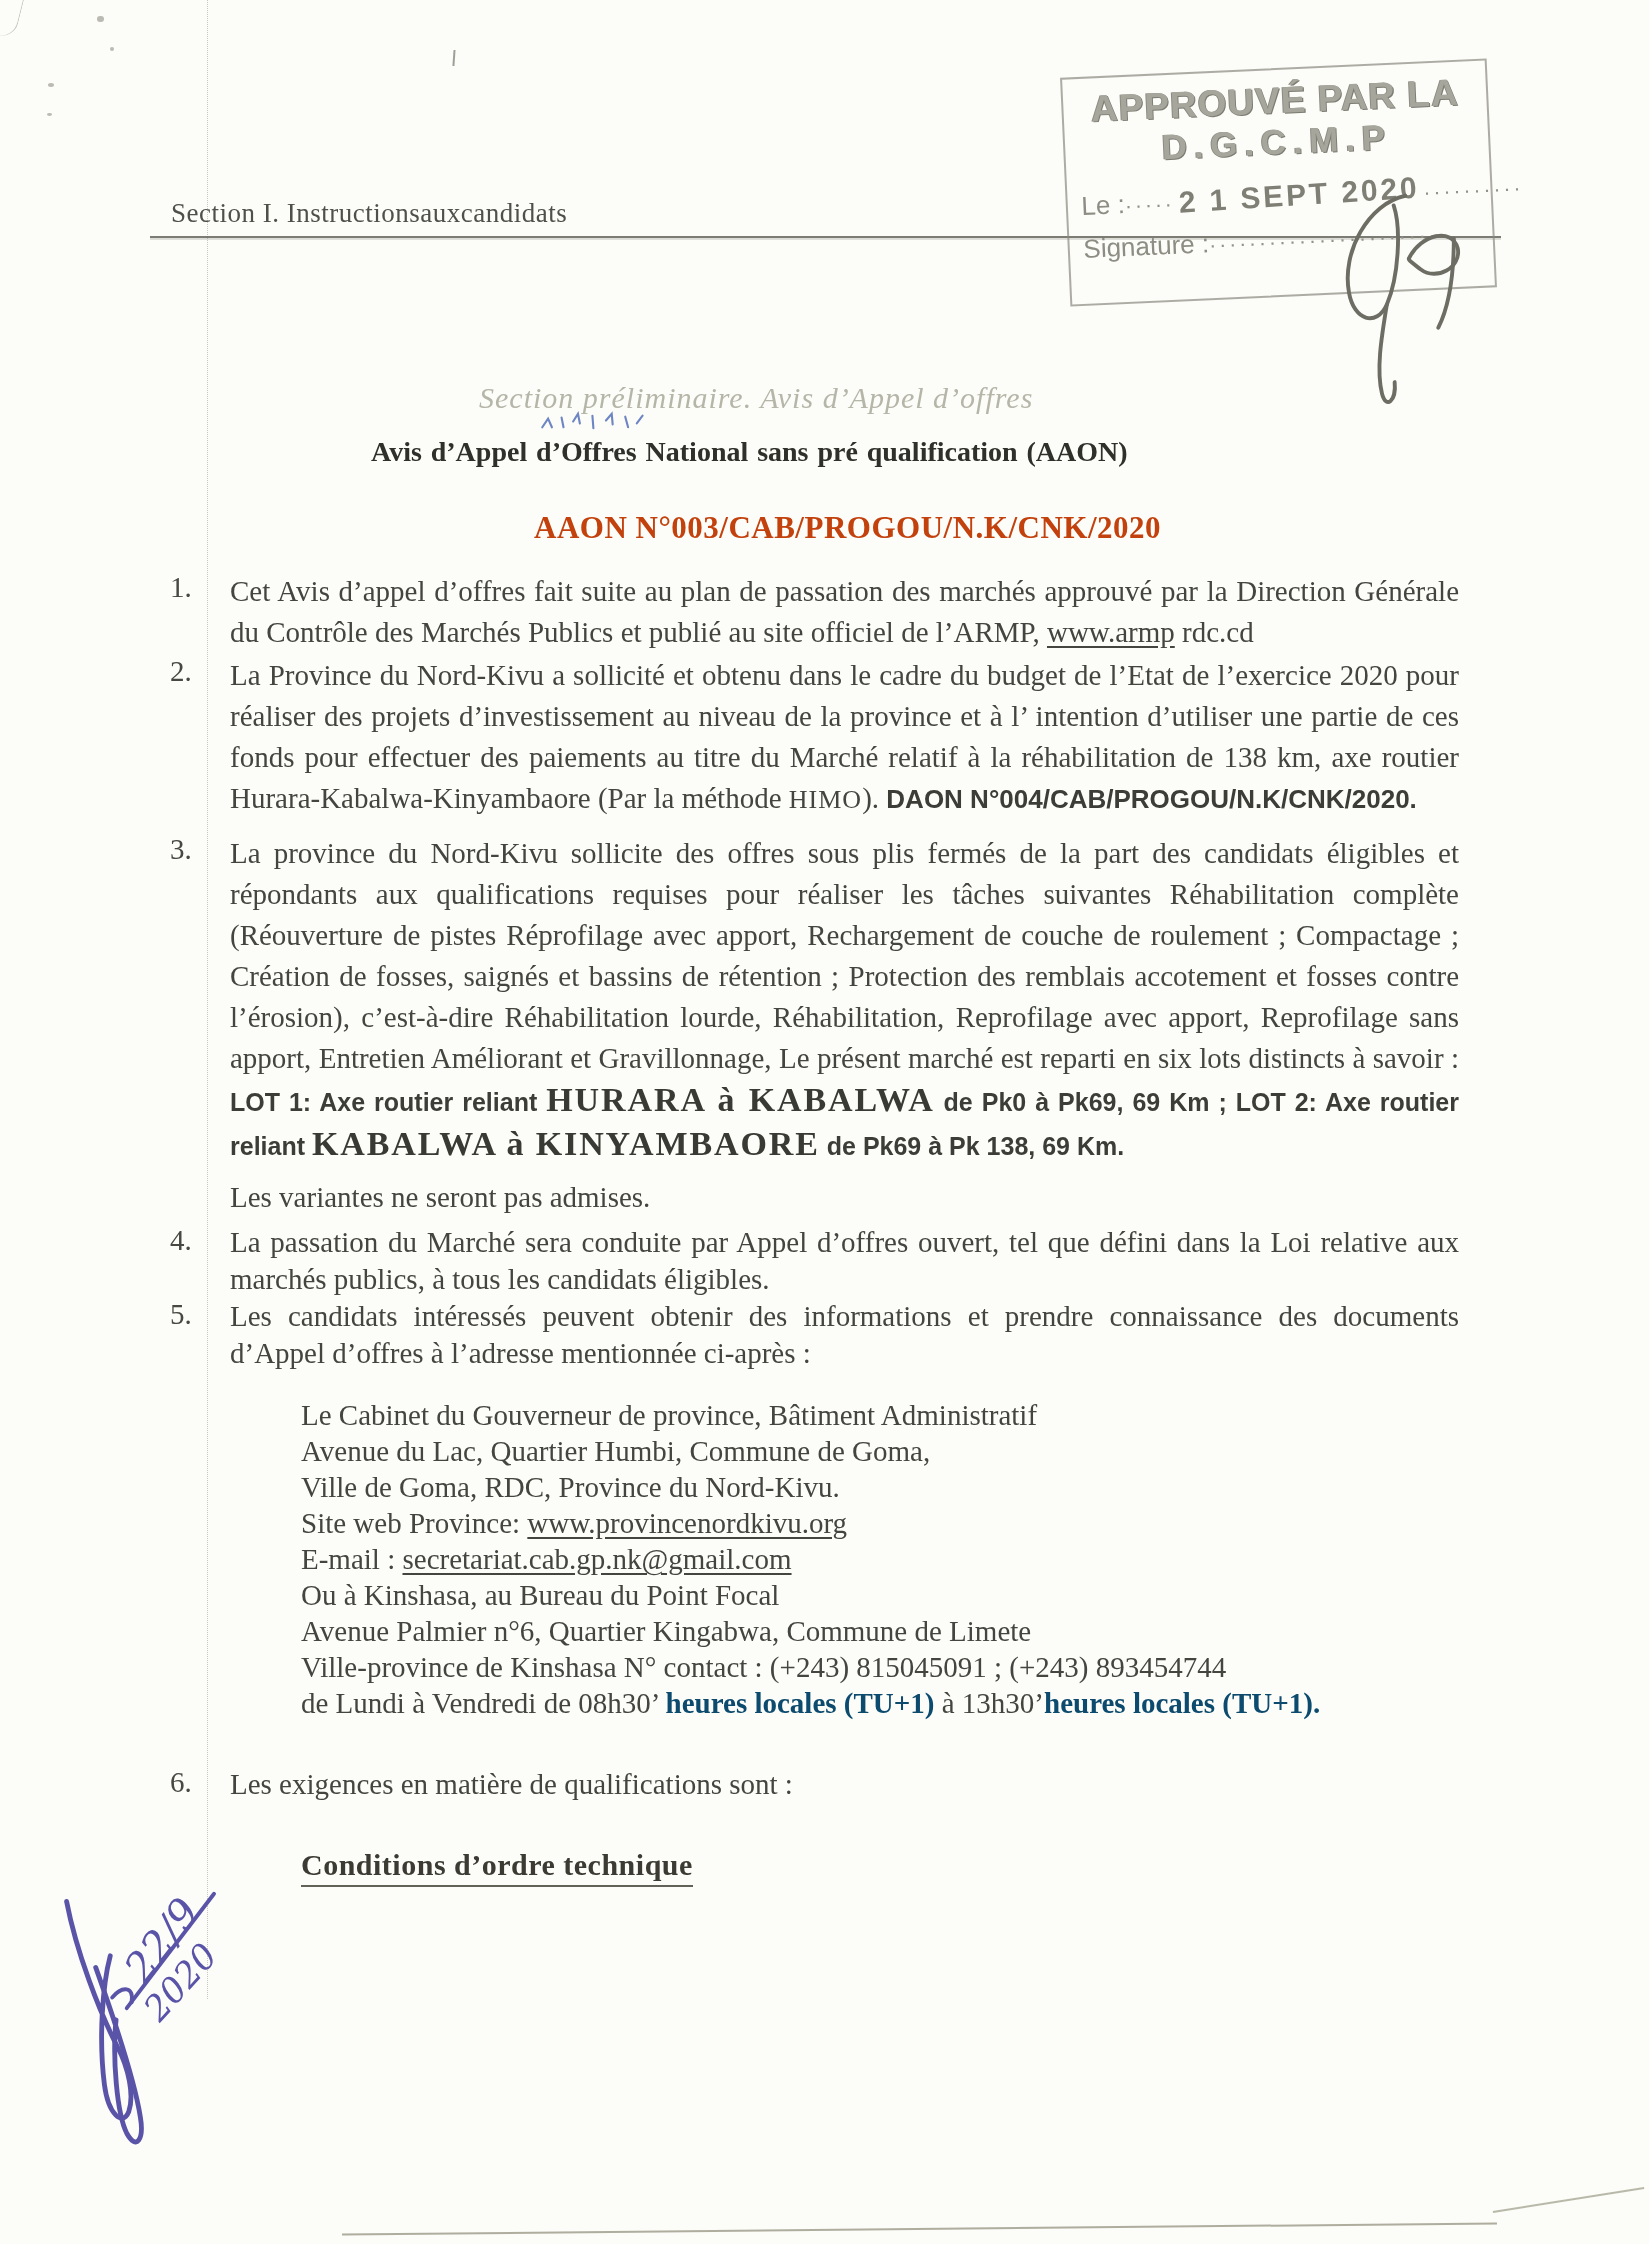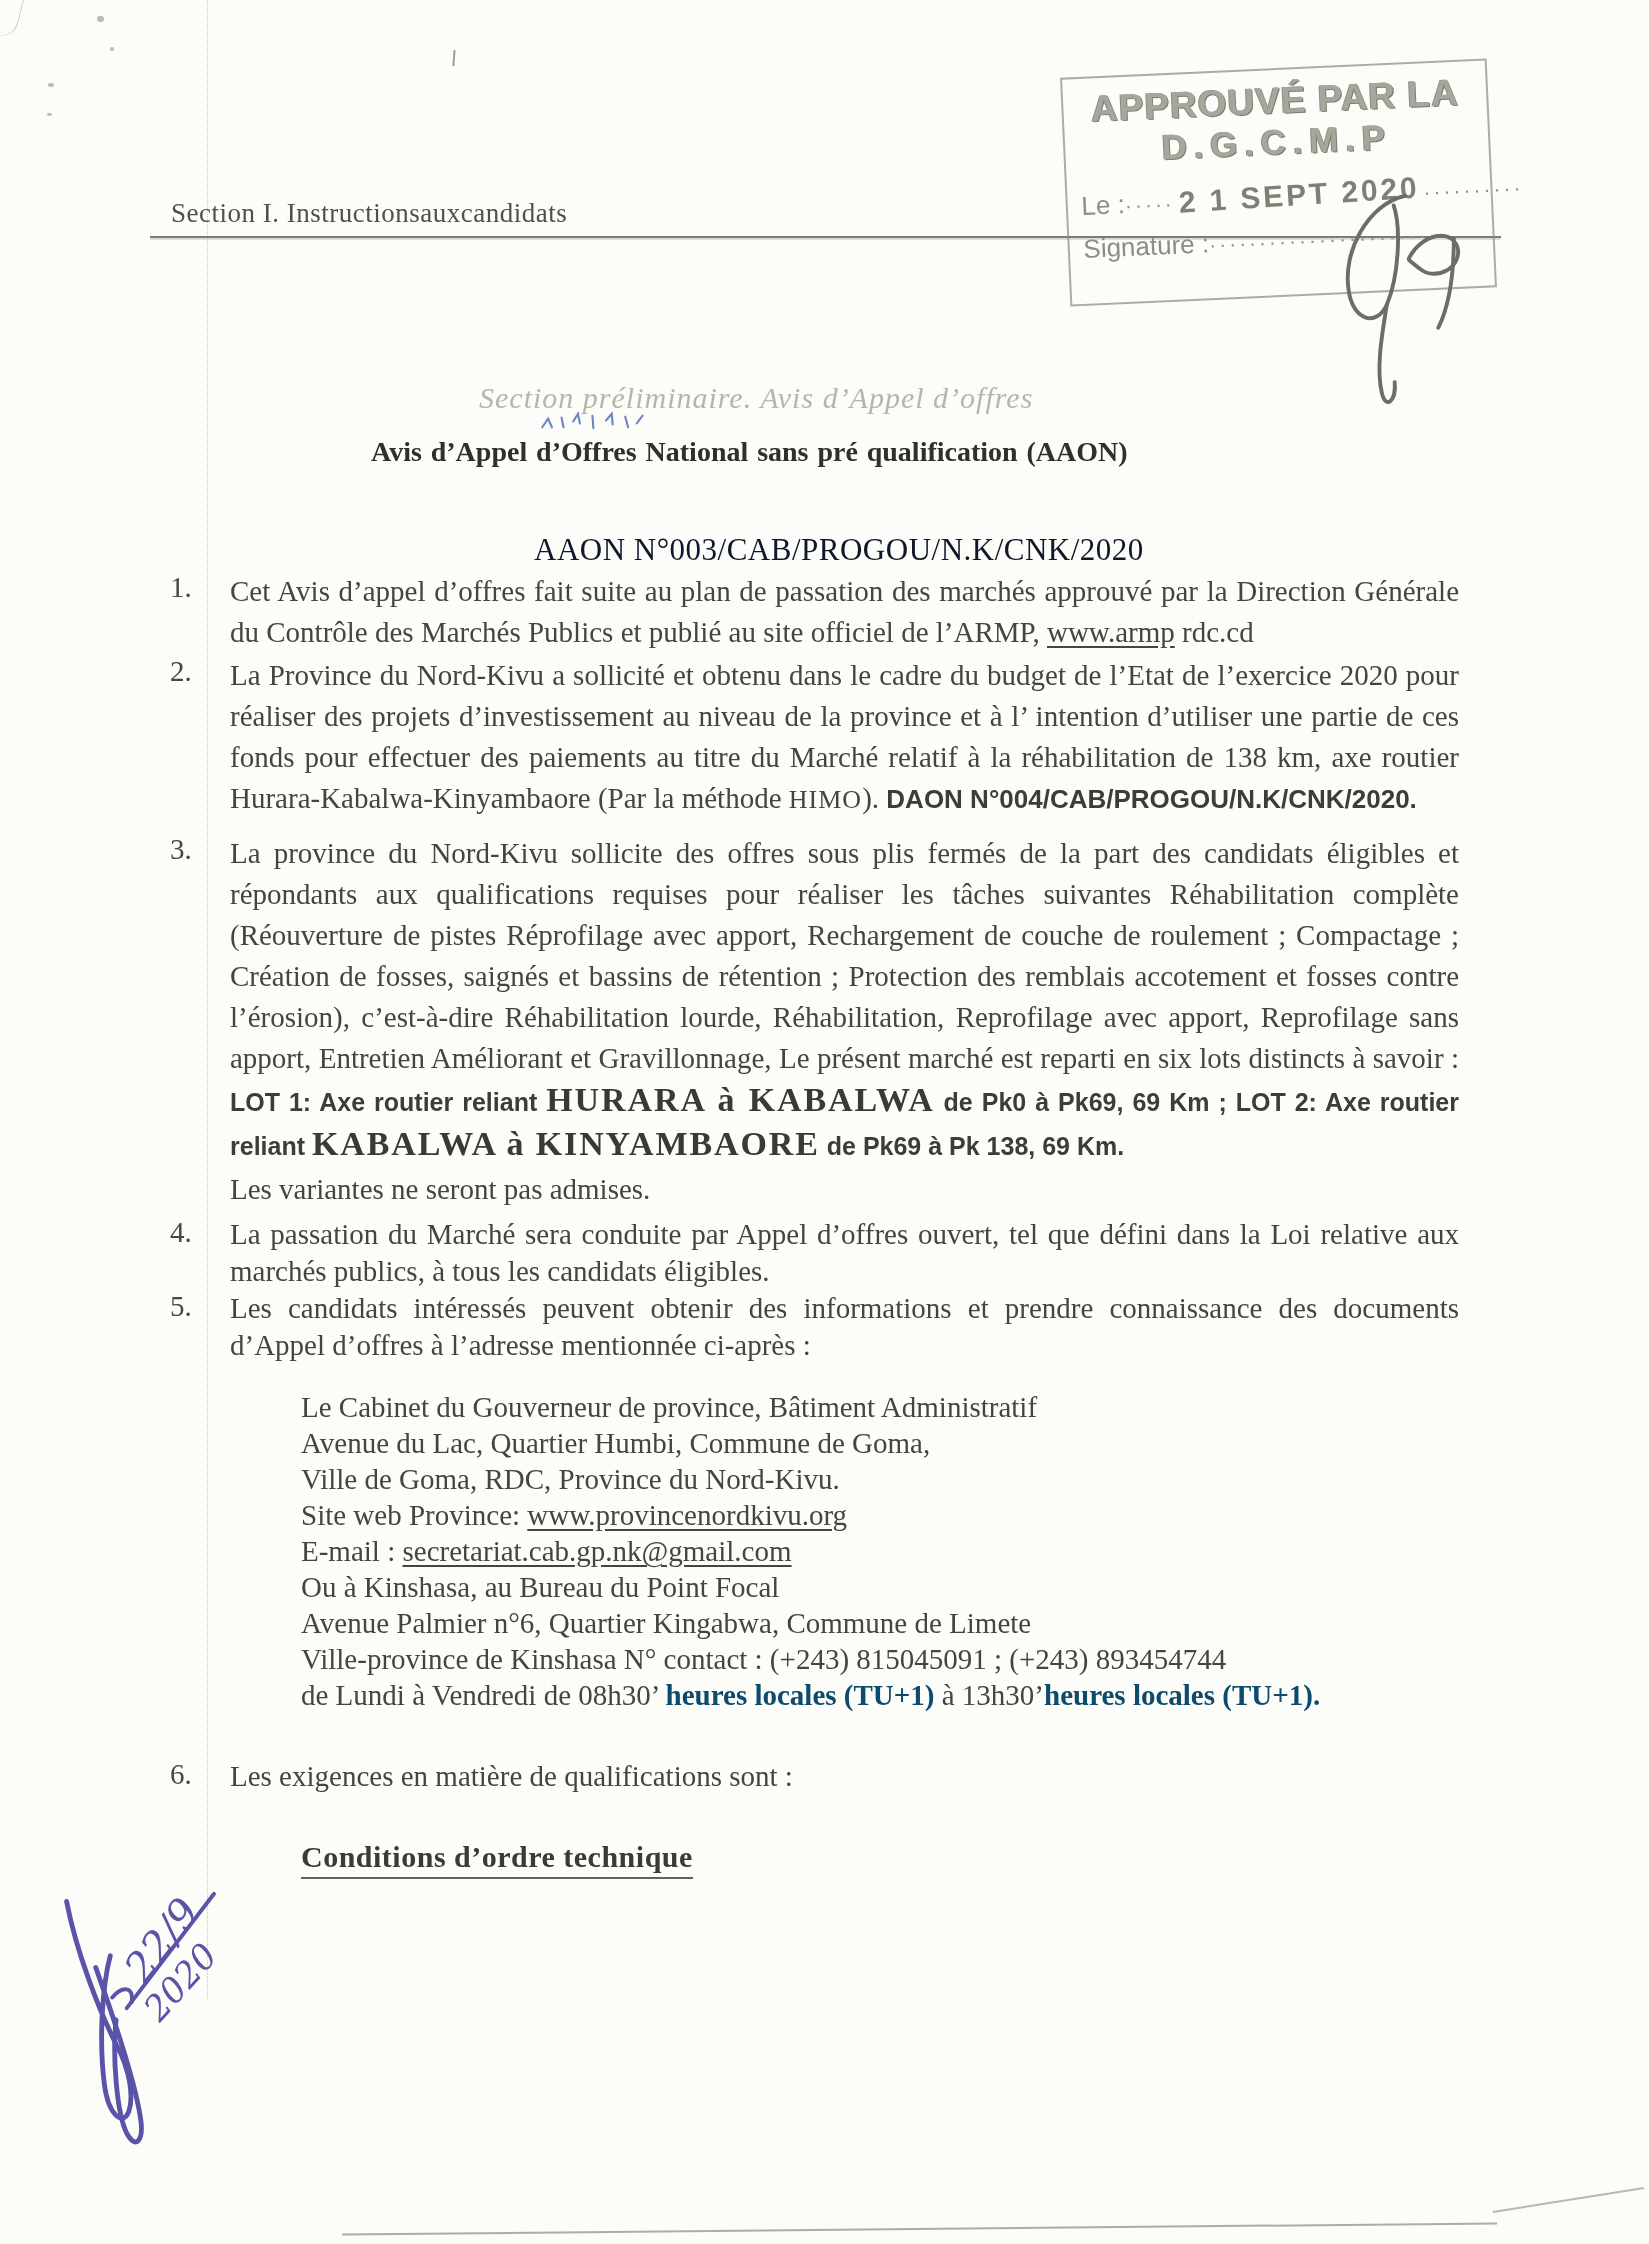--- a/index.html
+++ b/index.html
@@ -36,34 +36,34 @@
   .stamp-row.sig{margin-top:11.6px;}
   .stamp-dots{letter-spacing:2.9px;color:#92928a;font-size:21.3px;}
   .stamp-date-val{font-size:30px;font-weight:700;color:#7f7f75;letter-spacing:2.9px;margin:0 3.9px;transform:rotate(-1deg);}
   .stamp-sig-svg{left:1283px;top:155px;width:233px;height:262px;overflow:visible;}
 
   
   .prelim{left:479px;top:381px;font-size:30px;font-style:italic;color:#b5b5a8;white-space:nowrap;
           letter-spacing:1px;filter:blur(0.4px);}
   .blue-annot{left:536px;top:408px;width:136px;height:27px;}
   .doc-title{left:371px;top:436px;font-size:28px;font-weight:700;color:#30302b;white-space:nowrap;word-spacing:1.9px;}
-  .doc-ref{left:534px;top:532px;font-size:31px;font-weight:400;color:#0f172a;white-space:nowrap;letter-spacing:0.5px;}
+  .doc-ref{left:534px;top:510px;font-size:31px;font-weight:700;color:#c2410c;white-space:nowrap;letter-spacing:0.5px;}
 
   
   .body-flow{left:170px;top:571px;width:1289px;}
   .item{display:flex;align-items:flex-start;}
   .inum{flex:0 0 60px;font-size:29px;color:#484842;}
   .itxt{flex:1;font-size:29px;line-height:41px;text-align:justify;color:#454540;}
   .itxt.tight{line-height:37px;}
   .u{text-decoration:underline;text-underline-offset:3.9px;}
   .sans-bold{font-family:"Liberation Sans","DejaVu Sans",sans-serif;font-size:25px;font-weight:700;color:#3d3d38;}
   .route-caps{font-size:34px;font-weight:600;letter-spacing:1.9px;color:#3a3a34;}
   .smallcaps{font-size:26px;letter-spacing:1px;}
   .mt2{margin-top:1.9px;}.mt6{margin-top:5.8px;}.mt14{margin-top:13.6px;}
-  .variants{margin-top:2px;}
+  .variants{margin-top:10px;}
 
   
   .address{margin-top:25px;margin-left:131px;font-size:29px;line-height:36px;color:#454540;}
   .address .bold{font-weight:700;color:#0c4a6e;}
 
   .item6{margin-top:45px;}
   .tech-heading{margin-top:45px;margin-left:131px;}
   .tech-heading span{display:inline-block;font-size:30px;font-weight:700;color:#3b3b33;
         border-bottom:2.9px solid rgba(70,70,60,.85);padding-bottom:2.9px;letter-spacing:0.5px;text-align:right;}
 

